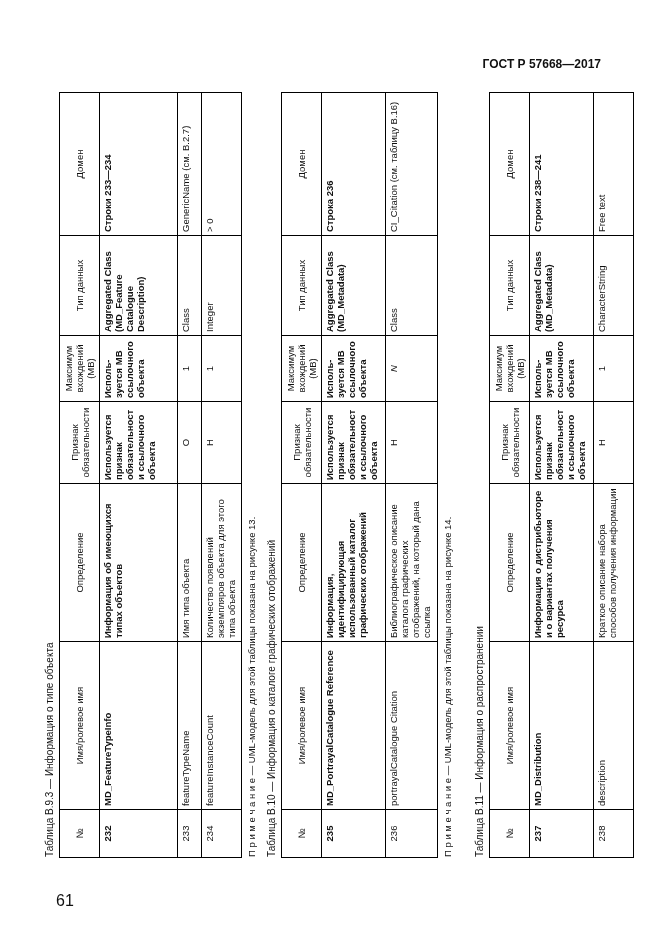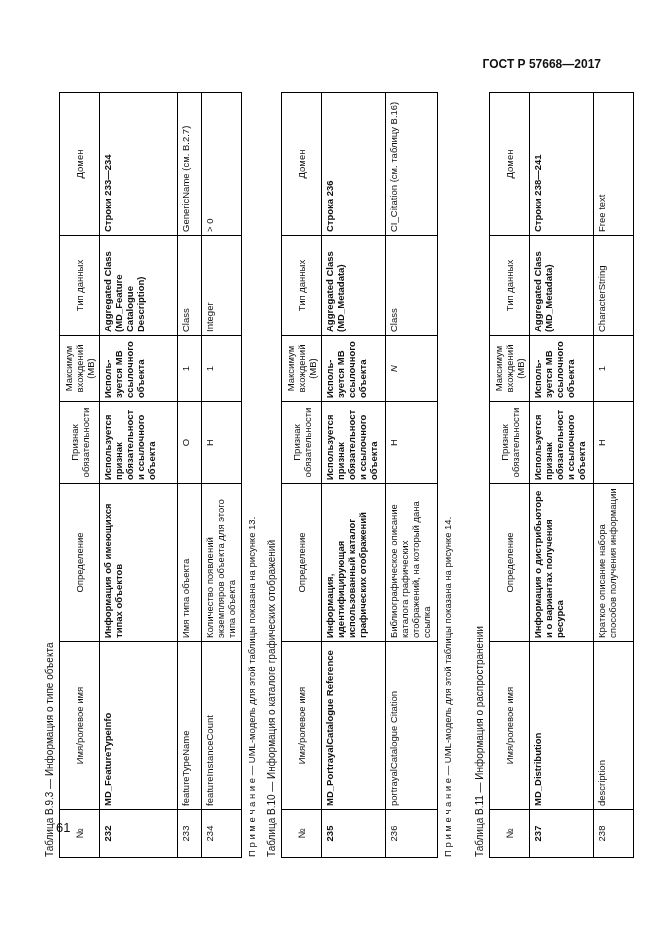--- a/index.html
+++ b/index.html
@@ -9,22 +9,22 @@
     background: #ffffff;
     overflow: hidden;
     font-family: "Liberation Sans", sans-serif;
     color: #111;
   }
   .doc-header {
     position: absolute; top: 57px; right: 60px;
     font-size: 12px; font-weight: bold; padding-left: 36px;
   }
   .page-number {
-    position: absolute; top: 820px; left: 56px;
-    font-size: 13px;
+    position: absolute; top: 892px; left: 56px;
+    font-size: 16px;
   }
   
   .rot {
     position: absolute;
     transform-origin: 0 0;
     transform: rotate(-90deg);
   }
   .tcap { font-size: 10px; margin: 0 0 4px 1px; white-space: nowrap; }
   .tnote { font-size: 9.5px; margin: 4px 0 0 1px; white-space: nowrap; }
   table.g { border-collapse: collapse; table-layout: fixed; width: 765px; }

